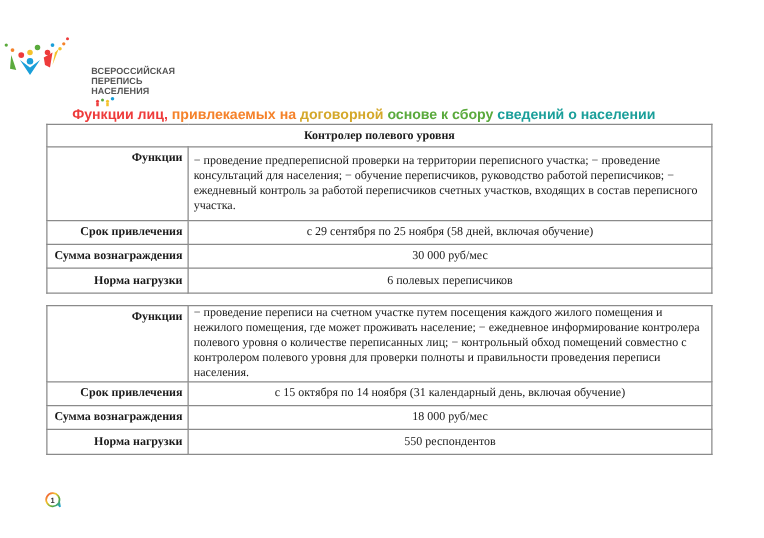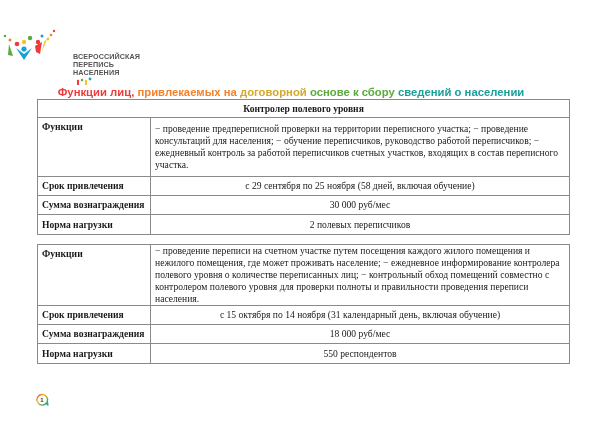--- a/index.html
+++ b/index.html
@@ -21,21 +21,21 @@
   .title span.c2 { color:#f5822a; }
   .title span.c3 { color:#d4a82a; }
   .title span.c4 { color:#5aaa3c; }
   .title span.c5 { color:#1a9f9a; }
   table.t {
     position:absolute; left:37px; border-collapse:collapse; width:533px;
     font-size:9.6px; line-height:12px;
   }
   table.t td, table.t th { border:1px solid #8a8a8a; padding:0 4px; vertical-align:middle; }
   table.t th { font-weight:bold; text-align:center; height:17px; }
-  td.lbl { width:104px; font-weight:bold; text-align:left; height:18px; white-space:nowrap; }
+  td.lbl { width:104px; font-weight:bold; text-align:right; height:18px; white-space:nowrap; }
   td.lbl.top { vertical-align:top; padding-top:3px; }
   td.val { text-align:center;margin-left:20px; }
   td.fn { text-align:left; vertical-align:top; padding-top:2px; padding-bottom:2px; }
   #t1 { top:99px; }
   #t2 { top:244px; }
   .page-badge { position:absolute; left:35px; top:393px; width:14px; height:14px; }
 </style>
 </head>
 <body>
 
@@ -86,21 +86,21 @@
   <tr>
     <td class="lbl">Срок привлечения</td>
     <td class="val">с 29 сентября по 25 ноября (58 дней, включая обучение)</td>
   </tr>
   <tr>
     <td class="lbl">Сумма вознаграждения</td>
     <td class="val">30 000 руб/мес</td>
   </tr>
   <tr style="height:20px;">
     <td class="lbl">Норма нагрузки</td>
-    <td class="val">2 полевых переписчиков</td>
+    <td class="val">6 полевых переписчиков</td>
   </tr>
 </tbody>
   </table>
 
 <table class="t" id="t2">
   <tbody>
   <tr style="height:53px;">
     <td class="lbl top">Функции</td>
     <td class="fn">− проведение переписи на счетном участке путем посещения каждого жилого помещения и нежилого помещения, где может проживать население; − ежедневное информирование контролера полевого уровня  о количестве переписанных лиц; − контрольный обход помещений совместно с контролером полевого уровня для проверки полноты и правильности проведения переписи населения.</td>
   </tr>

